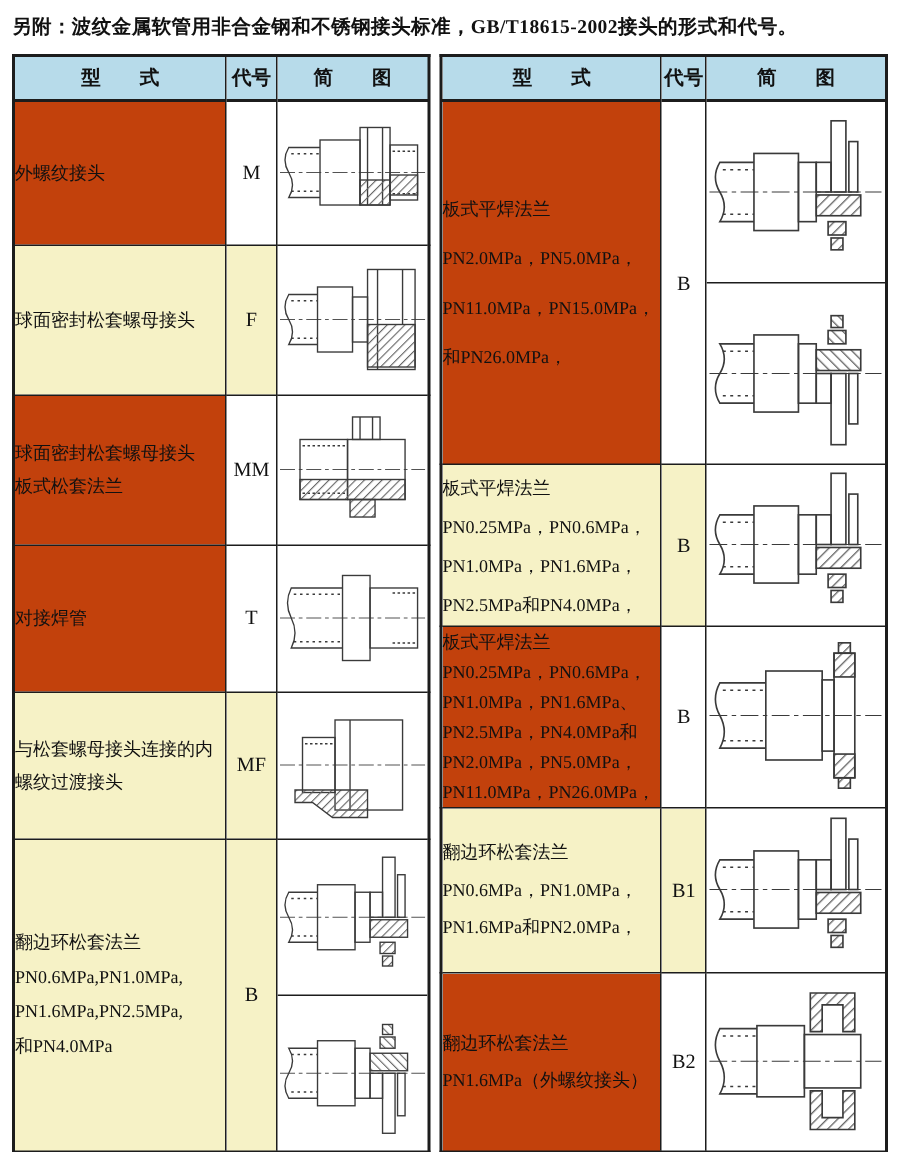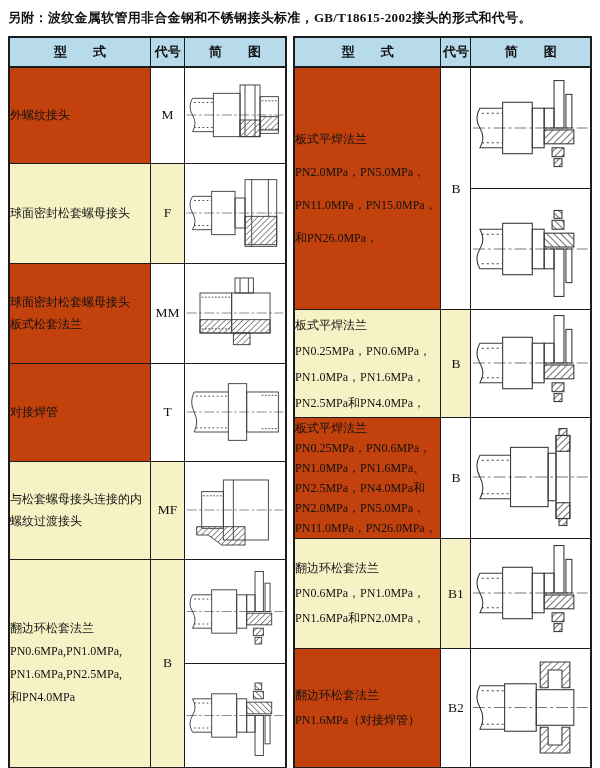--- a/index.html
+++ b/index.html
@@ -437,21 +437,21 @@
                     <rect x="84" y="81" width="8" height="8" fill="url(#hatch11)"></rect>
                   </g>
                 </svg>
               </div>
             </td>
           </tr>
           <tr style="height: 119px;">
             <td class="type-cell">
               <div class="type-wrap" style="line-height: 25px;">
                 <div>翻边环松套法兰</div>
-                <div>PN1.6MPa（对接焊管）</div>
+                <div>PN1.6MPa（外螺纹接头）</div>
               </div>
             </td>
             <td class="code-cell">B2</td>
             <td class="diagram-cell">
               <div class="dpane" style="height: 117px;">
                 <svg viewBox="0 0 120 100" preserveAspectRatio="xMidYMid meet">
                   <defs>
                     <pattern id="hatch12" width="5" height="5" patternUnits="userSpaceOnUse" patternTransform="rotate(45)">
                       <line x1="0" y1="0" x2="0" y2="5" stroke="#666" stroke-width="1.8"></line>
                     </pattern>

